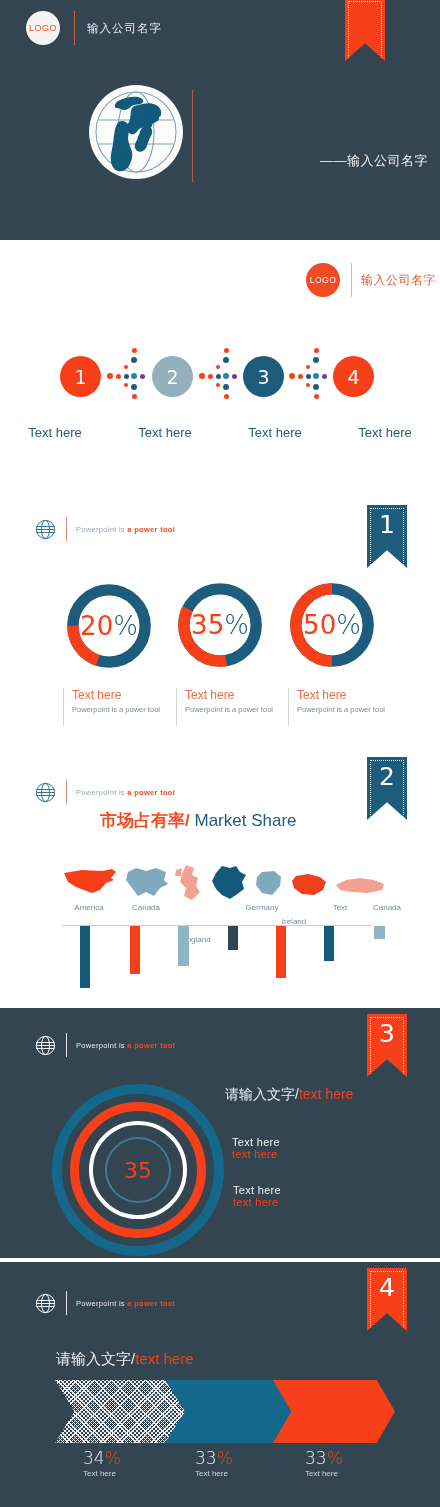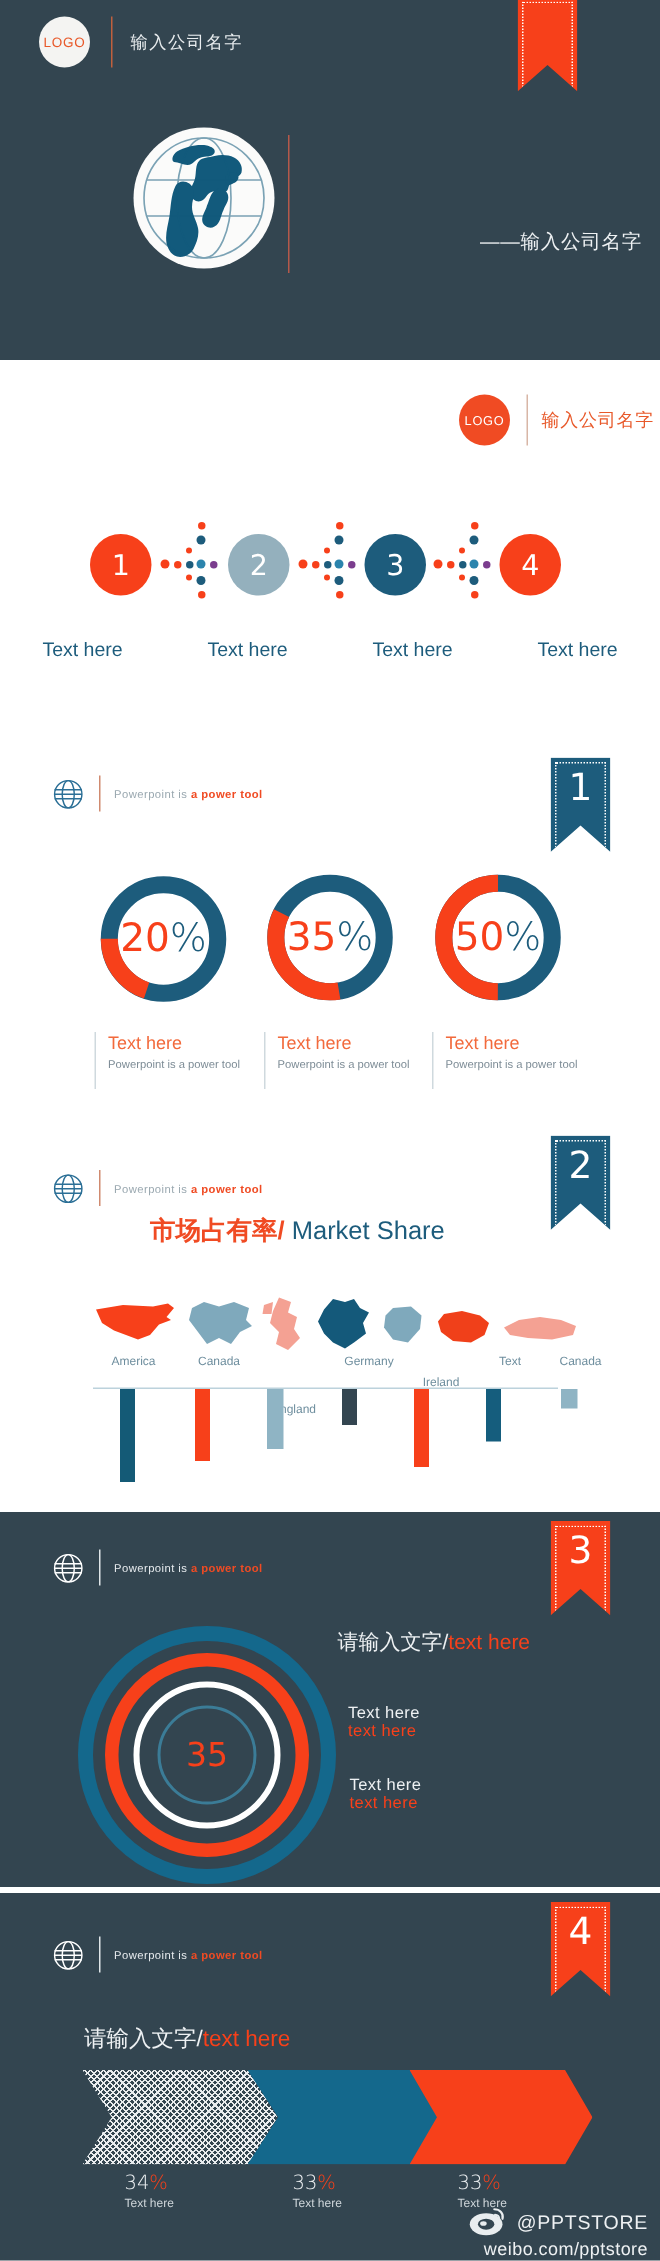--- a/index.html
+++ b/index.html
@@ -137,21 +137,21 @@
   .chevrons { position:absolute; left:55px; top:1368px; width:340px; height:63px; }
   .chev { position:absolute; top:0; height:63px;
           clip-path: polygon(0 0, 85% 0, 100% 50%, 85% 100%, 0 100%, 15% 50%); }
   .chev.hatch {
     background:
       repeating-linear-gradient(45deg,#e9ecee 0 1px,rgba(0,0,0,0) 1px 3px),
       repeating-linear-gradient(-45deg,#e9ecee 0 1px,rgba(0,0,0,0) 1px 3px);
   }
   .stats { position:absolute; left:55px; top:1436px; width:340px; height:36px; }
   .stats .st { position:absolute; top:0; text-align:left; }
-  .stats .n { font-size:13px; font-family:"DejaVu Sans",sans-serif; color:#eef1f3; font-weight:300; }
+  .stats .n { font-size:17px; font-family:"DejaVu Sans",sans-serif; color:#eef1f3; font-weight:300; }
   .stats .n i { color:#f7401a; font-style:normal; }
   .stats .l { font-size:8px; color:#cfd6da; margin-top:1px; }
   .wm { position:absolute; right:8px; top:1459px; text-align:right; }
   .wm .l1 { display:flex; align-items:center; justify-content:flex-end; gap:6px; }
   .wm .l1 span { color:#eef1f3; font-size:13px; letter-spacing:.5px; }
   .wm .l2 { color:#eef1f3; font-size:12px; margin-top:1px; letter-spacing:.3px; }
 </style>
 </head>
 <body>
 
@@ -382,21 +382,21 @@
     </svg>
     <svg class="m" style="left:272px; bottom:6px;" width="52" height="20" viewBox="0 0 52 20">
       <path fill="#f4a193" d="M2 9 L12 4 L26 2 L40 4 L50 8 L48 14 L34 17 L18 16 L6 14 Z"></path>
     </svg>
   </div>
 
   <div class="mlabels" style="top:159px;">
     <span style="left:-4px;  width:62px;">America</span>
     <span style="left:58px;  width:52px;">Canada</span>
     <span style="left:108px; width:52px;margin-top:32px;">England</span>
-    <span style="left:156px; width:56px;">Germany</span>
+    <span style="left:172px; width:56px;">Germany</span>
     <span style="left:208px; width:48px;margin-top:14px;">Ireland</span>
     <span style="left:254px; width:48px;">Text</span>
     <span style="left:300px; width:50px;">Canada</span>
   </div>
 
   <div class="axis" style="top:181px;"></div>
 
   <div class="bars" style="top:182px;">
     <div class="b" style="left:18px;  width:10px; height:62px; background:#145a76;"></div>
     <div class="b" style="left:68px;  width:10px; height:48px; background:#f7401a;"></div>
@@ -506,26 +506,13 @@
       <div class="l">Text here</div>
     </div>
     <div class="st" style="left:250px;">
       <div class="n">
         <span>33</span><i>%</i>
       </div>
       <div class="l">Text here</div>
     </div>
   </div>
 
-  <div class="wm" style="top:209px;">
-    <div class="l1">
-      <svg width="26" height="20" viewBox="0 0 28 22">
-        <ellipse cx="13" cy="13" rx="12" ry="8" fill="#e9edef"></ellipse>
-        <ellipse cx="13" cy="13" rx="6" ry="4" fill="#334550"></ellipse>
-        <ellipse cx="11" cy="12.5" rx="2.4" ry="1.7" fill="#e9edef"></ellipse>
-        <path d="M19 2 c4 0 7 3 6 7" fill="none" stroke="#e9edef" stroke-width="1.6" stroke-linecap="round"></path>
-        <path d="M19.5 6 c2 0 3.3 1.4 3 3.4" fill="none" stroke="#e9edef" stroke-width="1.4" stroke-linecap="round"></path>
-      </svg>
-      <span>@PPTSTORE</span>
-    </div>
-    <div class="l2">weibo.com/pptstore</div>
-  </div>
 </div>
 
 </body></html>

